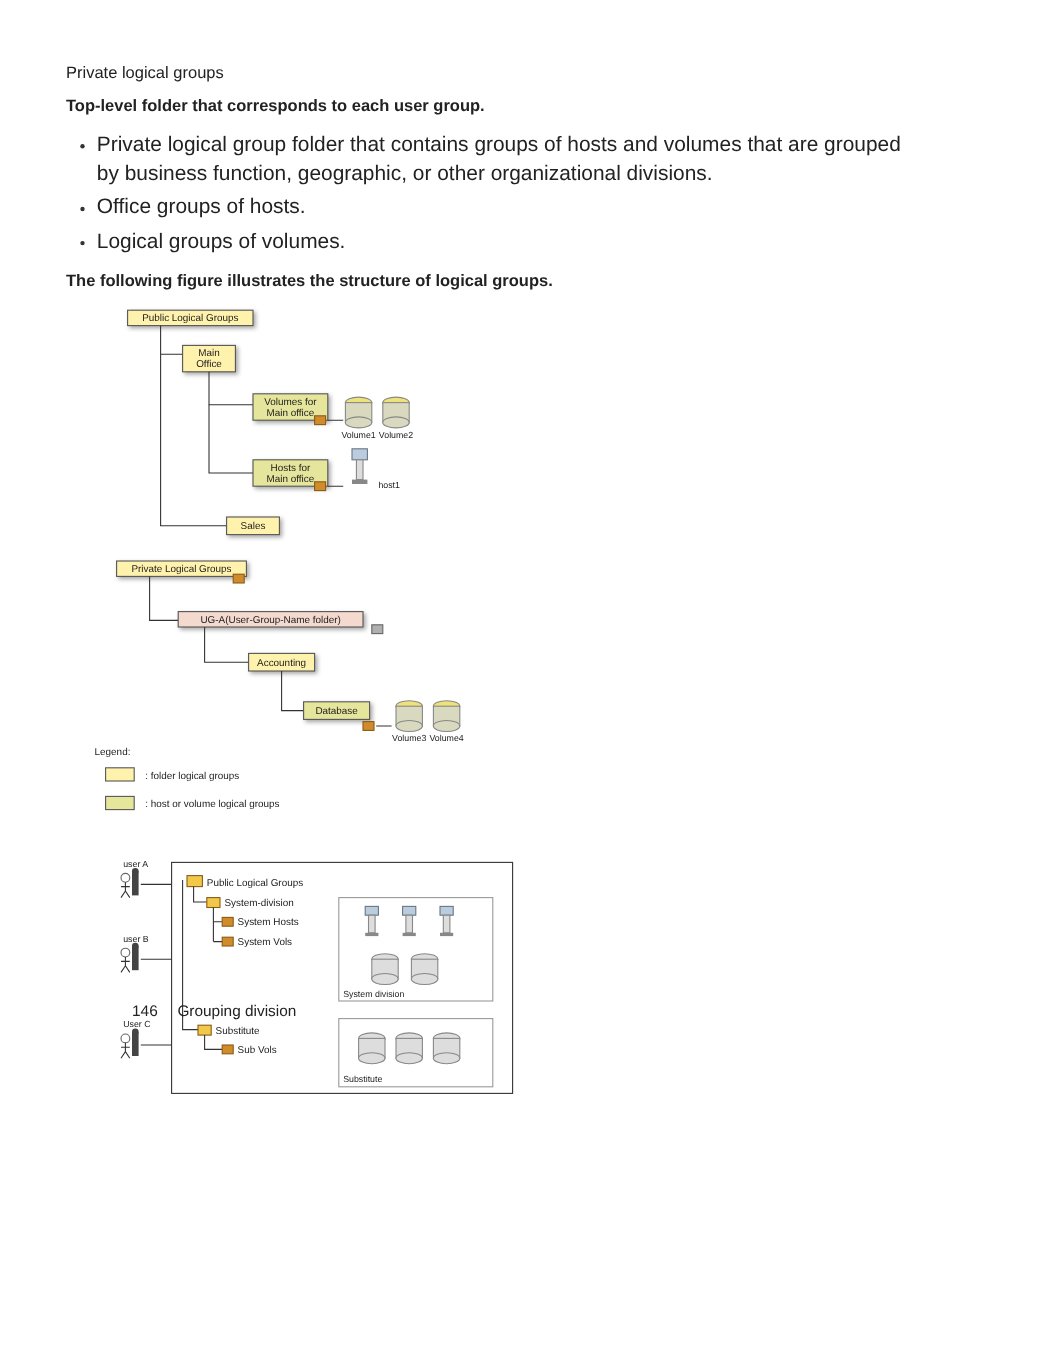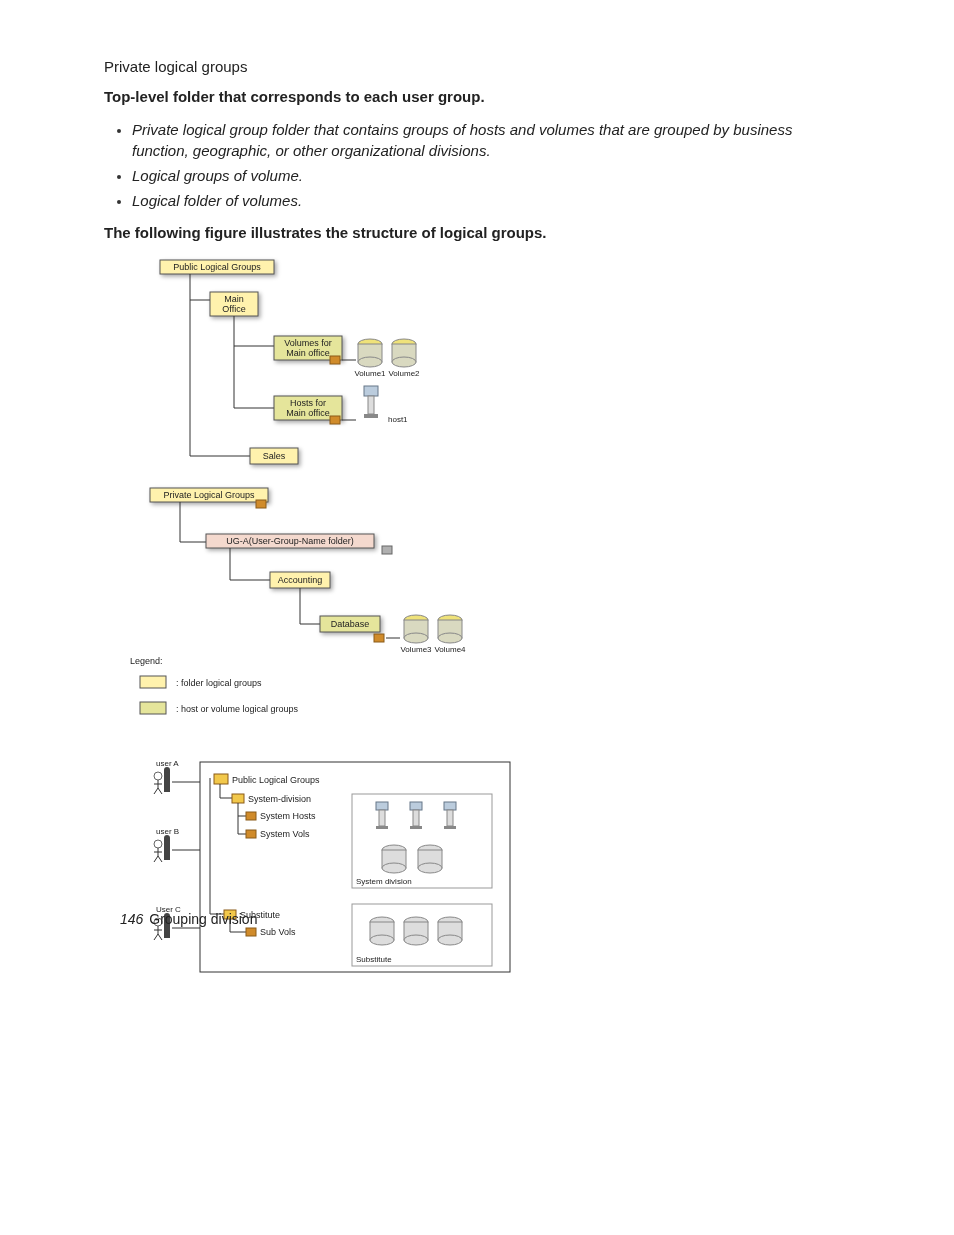--- a/index.html
+++ b/index.html
@@ -8,39 +8,38 @@
     background: #ffffff;
     width: 954px;
     font-family: Arial, Helvetica, sans-serif;
     color: #222;
   }
   .page {
     position: relative;
     width: 954px;
     height: 1005px;
     box-sizing: border-box;
-    padding: 58px 120px 40px 104px;
+    padding: 58px 120px 40px 60px;
   }
   .heading {
     font-size: 15px;
     margin: 0 0 12px 0;
     font-weight: 400;
   }
   .para {
     font-size: 15px;
     margin: 0 0 12px 0;
     line-height: 1.35;
     font-weight: bold;
   }
   ul.bullets {
     margin: 0 0 12px 0;
     padding-left: 28px;
-    font-size: 15px;
+    font-size: 19px;
     line-height: 1.4;
-    font-style: italic;
   }
   ul.bullets li {
     margin-bottom: 4px;
   }
   ul.bullets li::marker {
     color: #333;
     font-size: 14px;
   }
   .fig {
     position: relative;
@@ -55,35 +54,35 @@
   .fig .box-yellow-alt { fill: #e5e59b; stroke: #555; stroke-width: 1; }
   .fig .box-pink { fill: #f4d9ce; stroke: #555; stroke-width: 1; }
   .fig .line { stroke: #333; stroke-width: 1; fill: none; }
   .shadow { filter: drop-shadow(2px 2px 2px rgba(0,0,0,.35)); }
   .footer {
     position: absolute;
     bottom: 78px;
     left: 120px;
     font-size: 14px;
   }
-  .footer .pn { margin-right: 2px; font-style: italic; }
+  .footer .pn { margin-right: 14px; }
 </style>
 </head>
 <body>
 
 <div class="page">
 
   <p class="heading">Private logical groups</p>
 
   <p class="para">Top-level folder that corresponds to each user group.</p>
 
   <ul class="bullets">
     <li>Private logical group folder that contains groups of hosts and volumes that are grouped by business function, geographic, or other organizational divisions.</li>
-    <li>Logical groups of volume.</li>
-    <li>Logical folder of volumes.</li>
+    <li>Office groups of hosts.</li>
+    <li>Logical groups of volumes.</li>
   </ul>
 
   <p class="para">The following figure illustrates the structure of logical groups.</p>
 
   <div class="fig">
     <svg width="380" height="480" viewBox="0 0 380 480">
 
       <g class="shadow">
           <rect class="box-yellow" x="40" y="4" width="114" height="14"></rect>
         </g>

